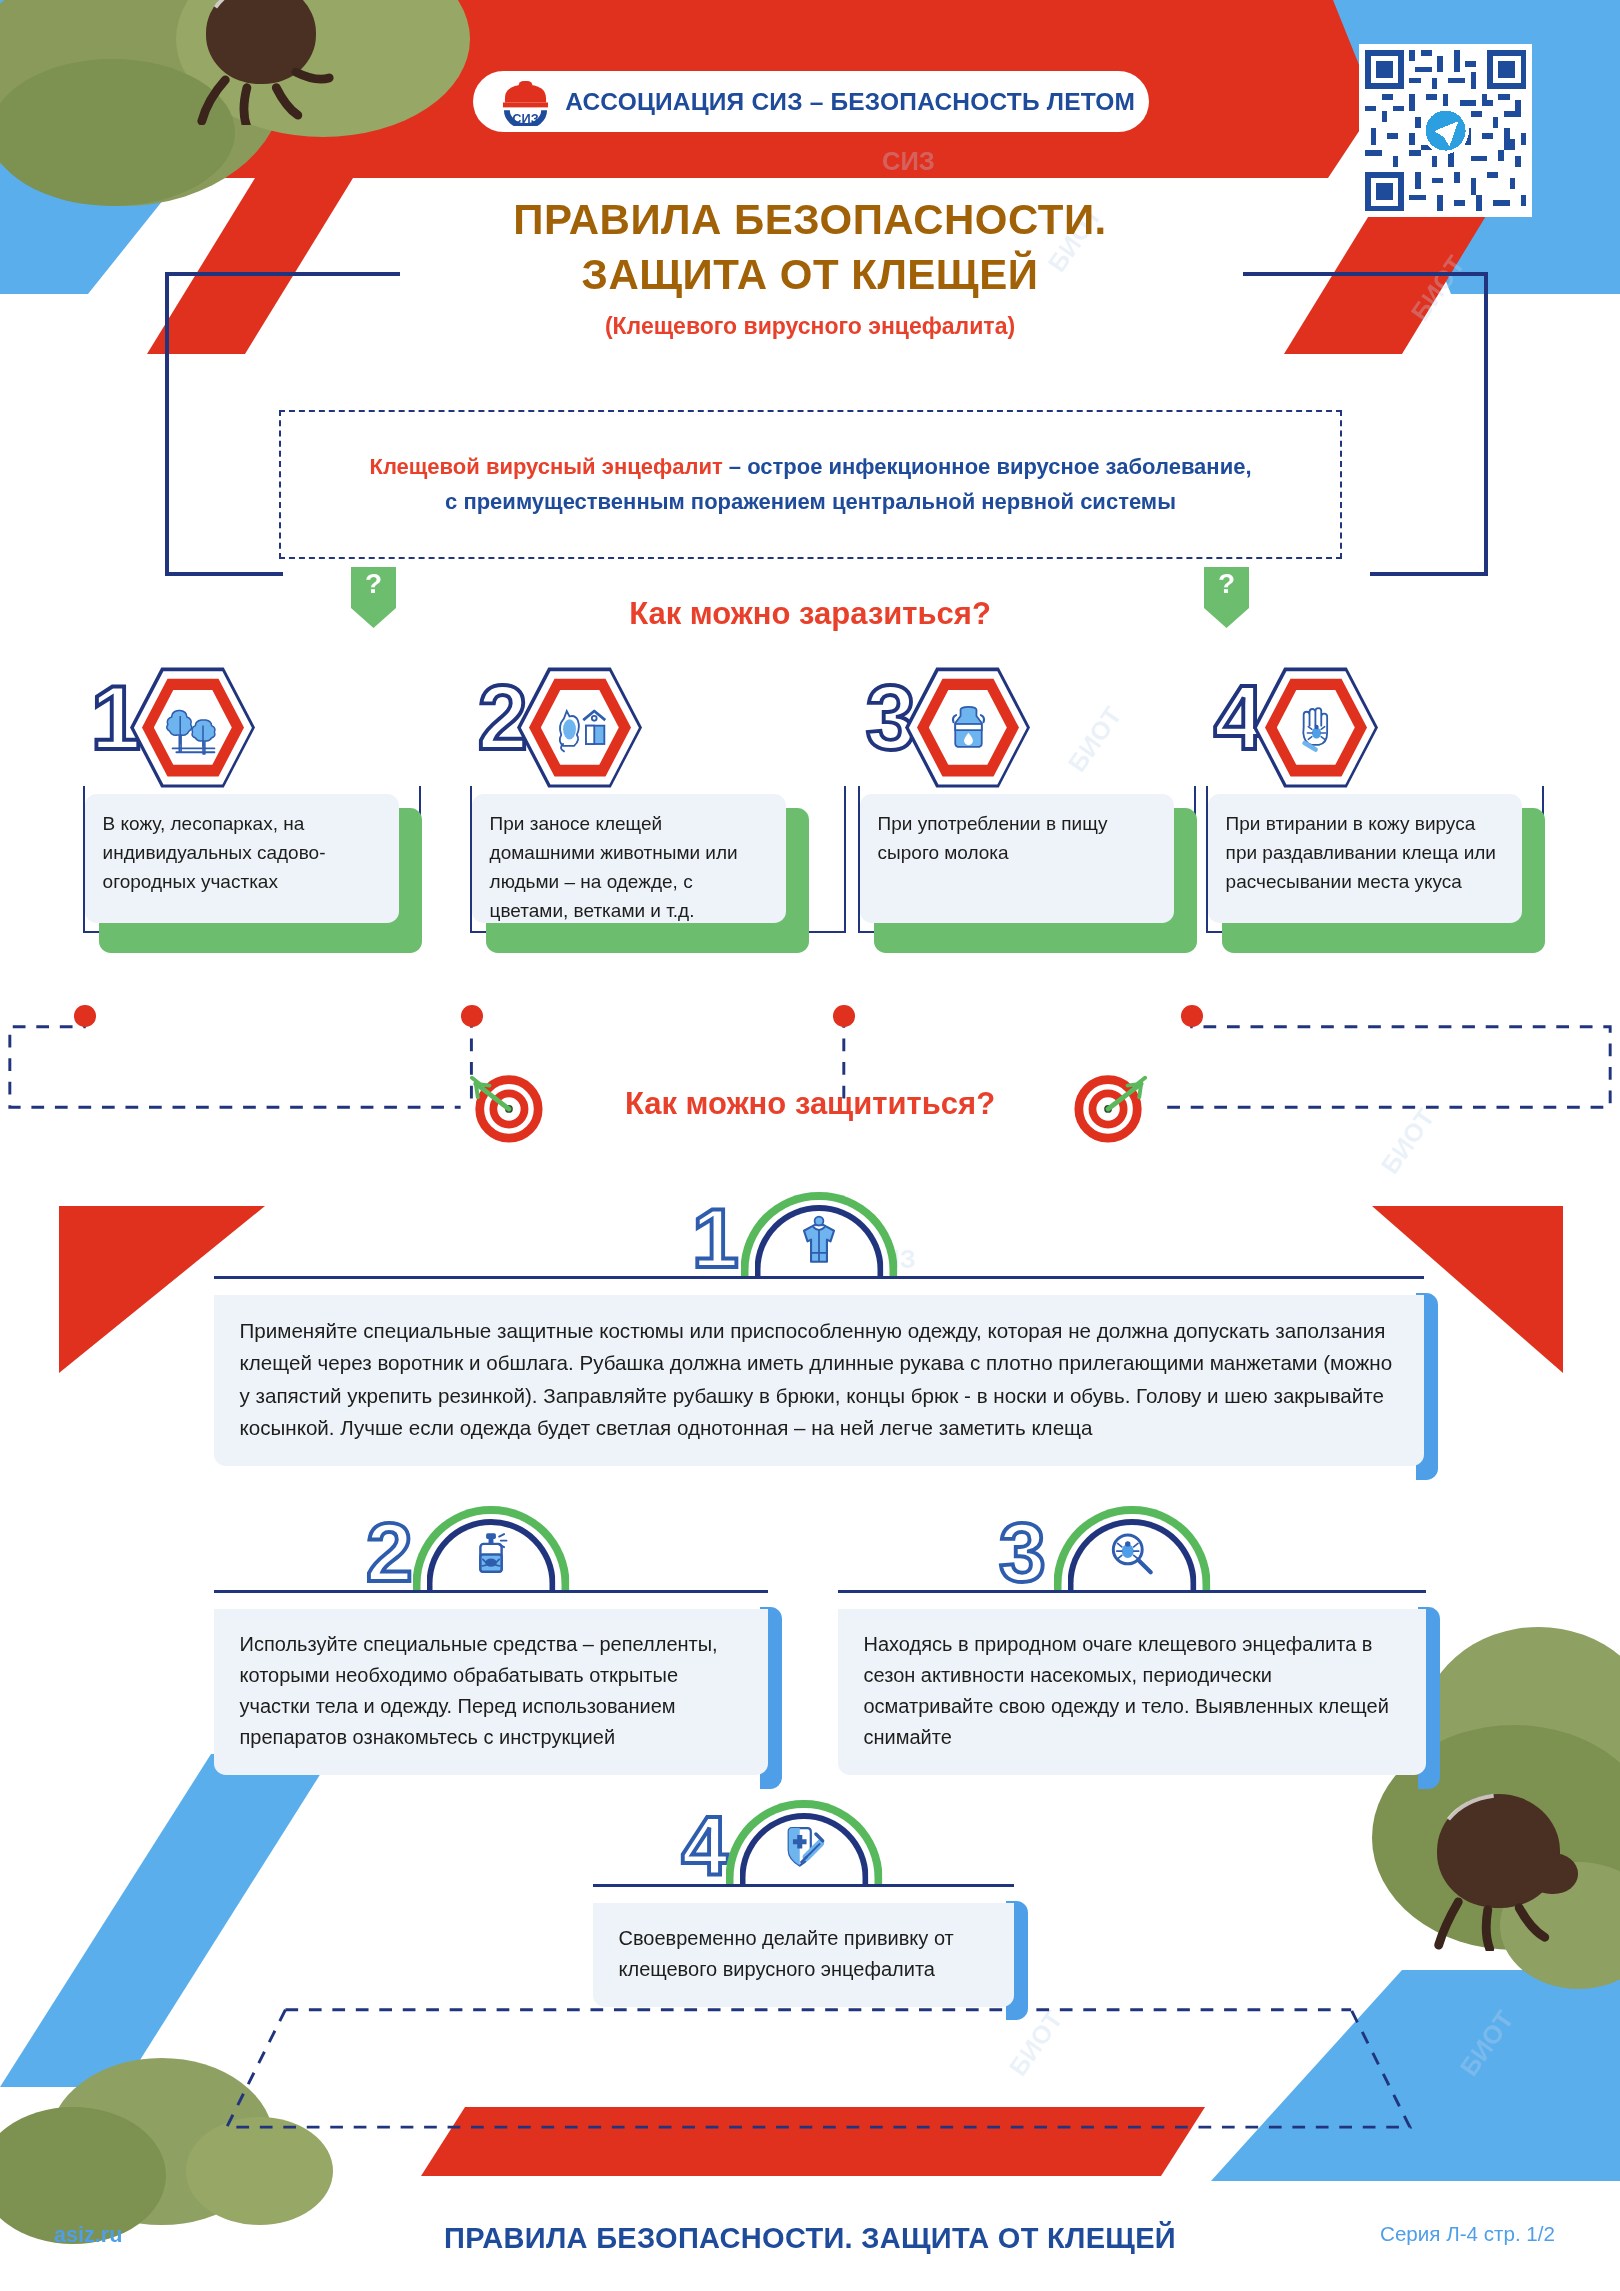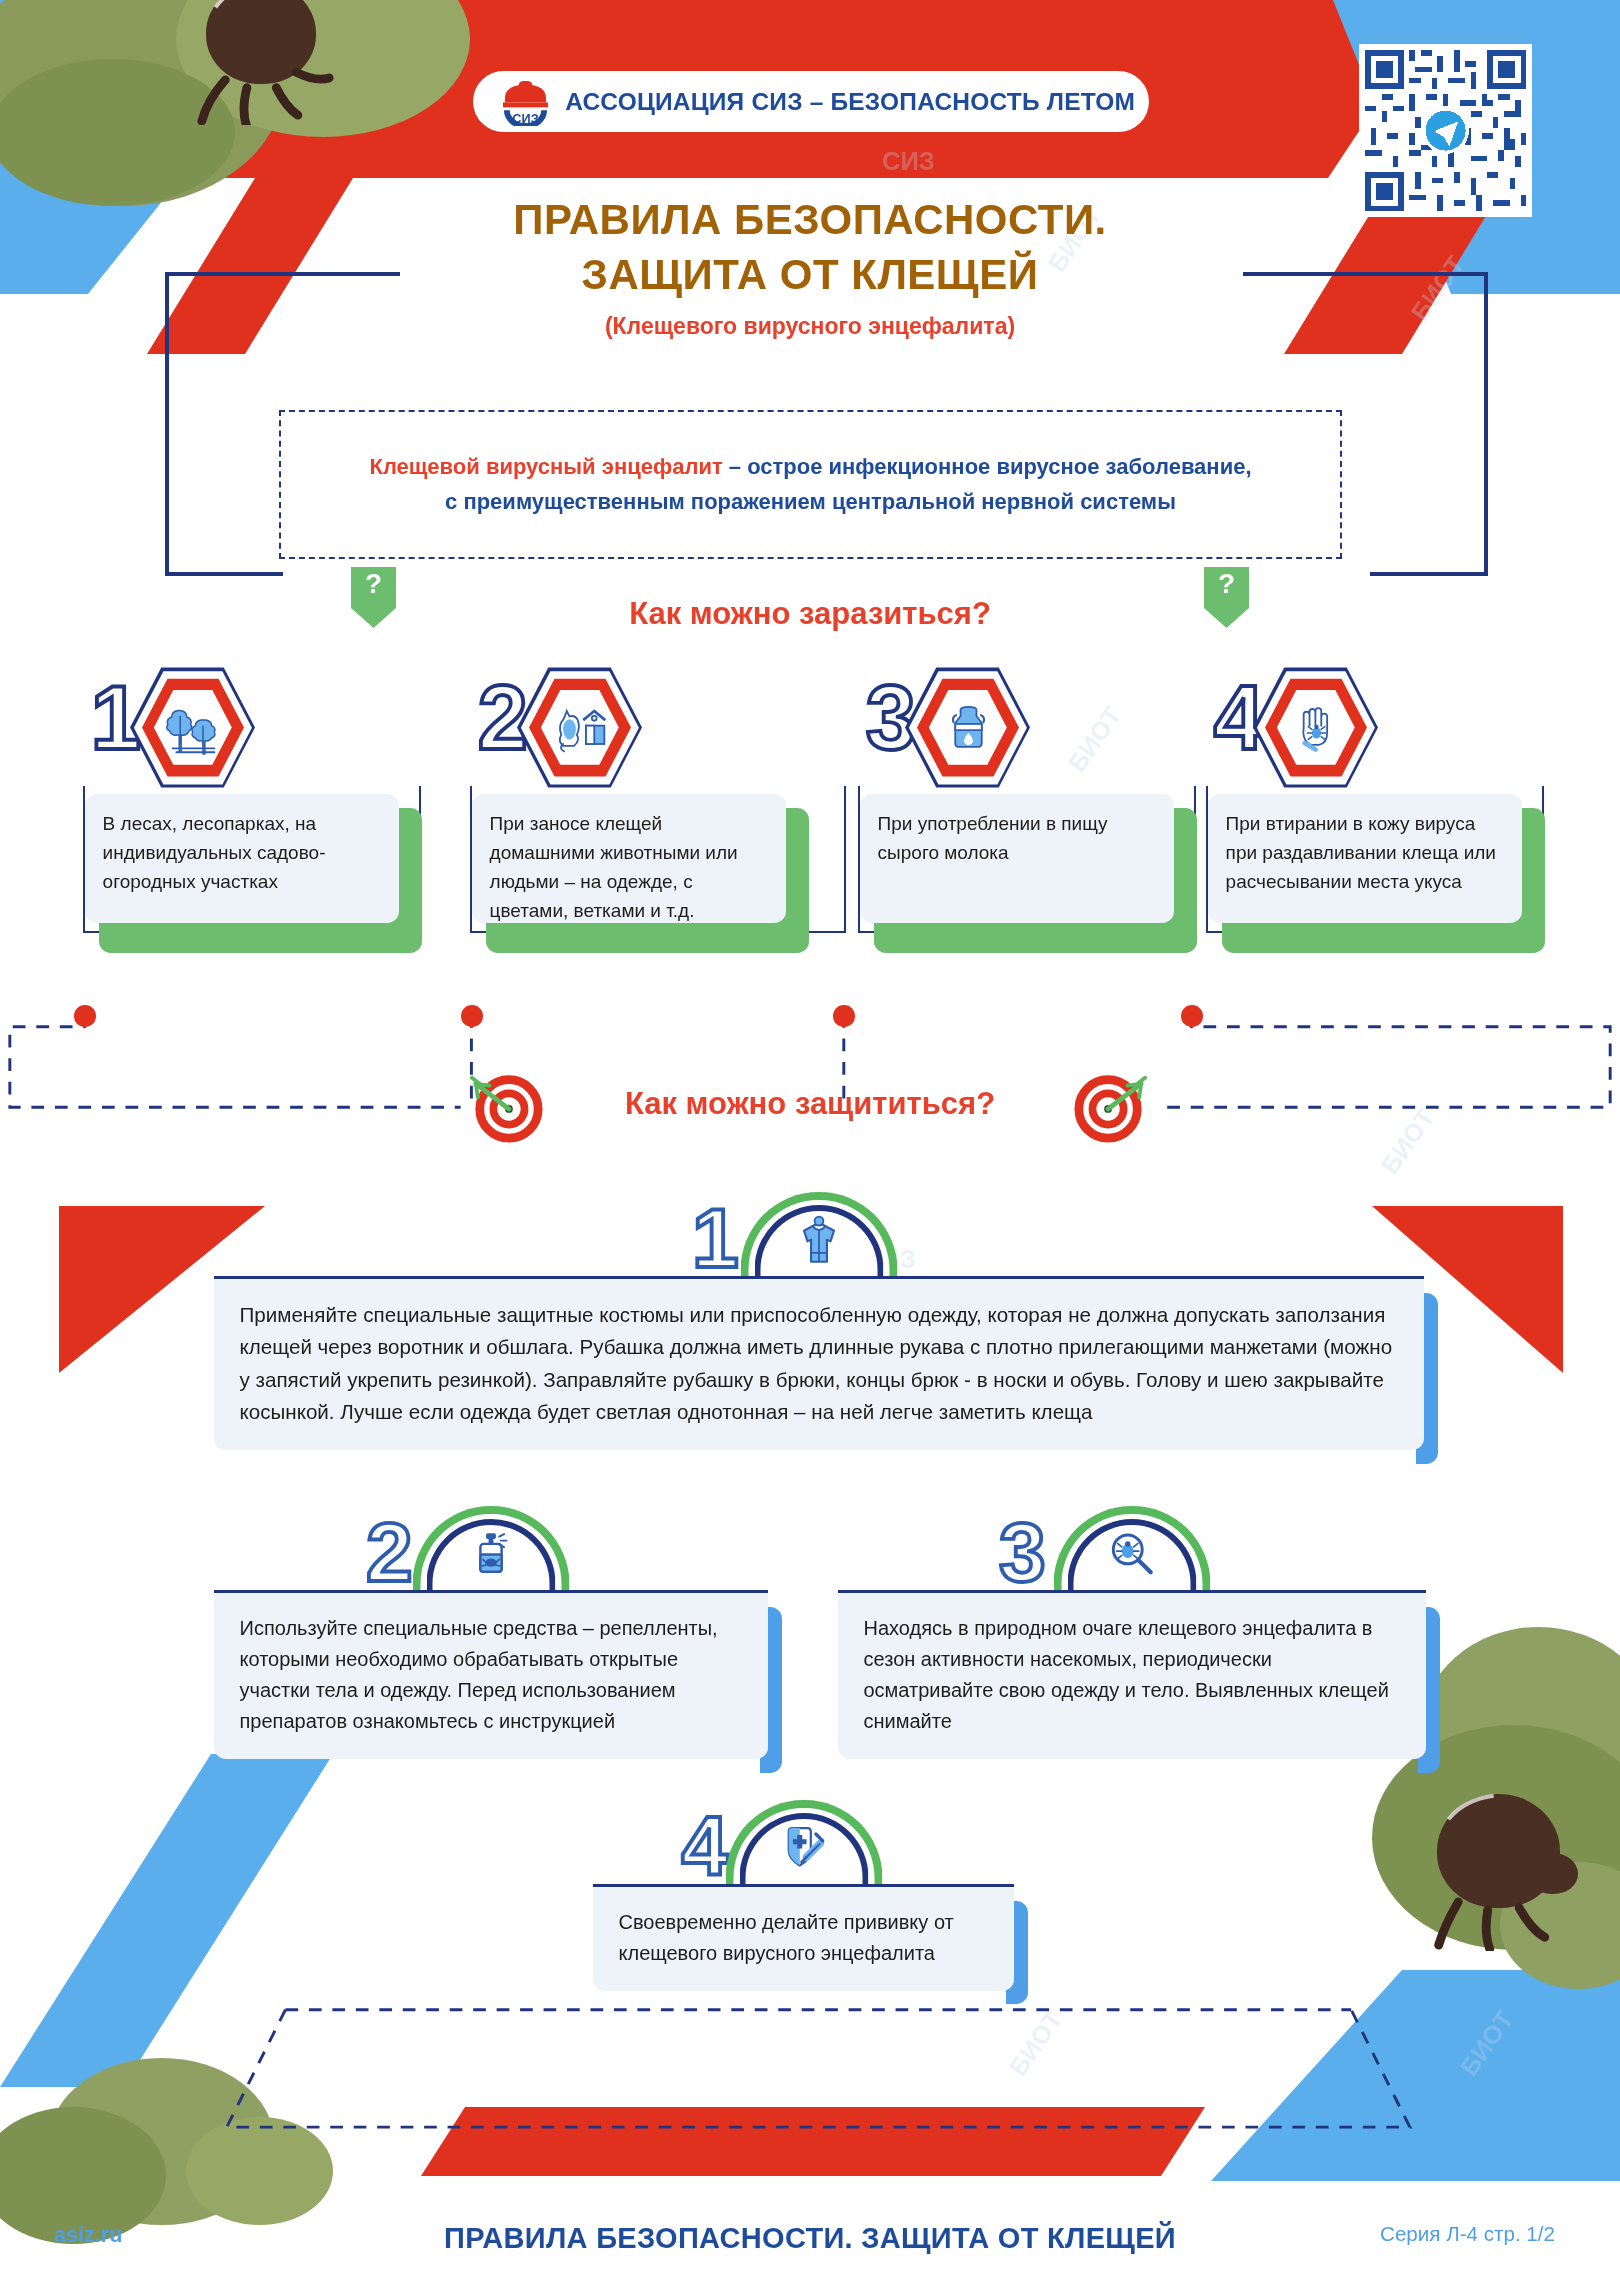--- a/index.html
+++ b/index.html
@@ -286,21 +286,21 @@
   }
   .picon{
     position:absolute; left:50%; transform:translateX(-50%);
     bottom:5.9px; width:59px; height:59px; z-index:3;
     display:flex; align-items:center; justify-content:center;
   }
 
   .pbox{
     position:relative;
     border-top:3.9px solid #21357E;
-    padding-top:0;
+    padding-top:16px;
   }
   .pbox-blue{
     position:absolute; right:-13.7px; top:13.7px;
     width:21.6px; bottom:-13.7px;
     background:#4E9EE8; border-radius:0 11.8px 11.8px 0; z-index:0;
   }
   .pbox-panel{
     position:relative;
     background:var(--panel);
     border-radius:0 0 11.8px 11.8px;
@@ -534,21 +534,21 @@
             <path d="M14 12 q-7 1 -7 7 q-6 2 -4 8 q-3 4 2 7 q2 5 8 4 l2 0 0 18 2 0 0-18 q6 1 8-4 q5-3 2-7 q2-6 -4-8 q0-6 -7-7 z" fill="#6EB4EE" stroke="#2F5DAE" stroke-width="1.6" stroke-linejoin="round"></path>
             <path d="M38 22 q-6 1 -6 6 q-5 2 -3 7 q-2 4 3 6 q2 4 7 3 l1 0 0 14 2 0 0-14 q5 1 7-3 q5-2 3-6 q2-5 -3-7 q0-5 -6-6 z" fill="#6EB4EE" stroke="#2F5DAE" stroke-width="1.6" stroke-linejoin="round"></path>
             <path d="M8 52 h44 M12 56 h40" stroke="#2F5DAE" stroke-width="2" stroke-linecap="round"></path>
             <path d="M16 18 v30 M40 28 v22" stroke="#2F5DAE" stroke-width="1.6"></path>
           </svg>
         </span>
       </div>
       <div class="icard-box" style="width:338px;">
         <div class="icard-green"></div>
         <div class="icard-panel">
-          <p>В лесах, лесопарках, на индивидуальных садово-огородных участках</p>
+          <p>В кожу, лесопарках, на индивидуальных садово-огородных участках</p>
         </div>
       </div>
     </div>
 
     <div class="icard" style="left:470px;top:0;">
       <div class="hexwrap">
         <span class="bignum">2</span>
         <span class="hexring"></span>
         <span class="hexred"></span>
         <span class="hexicon">

